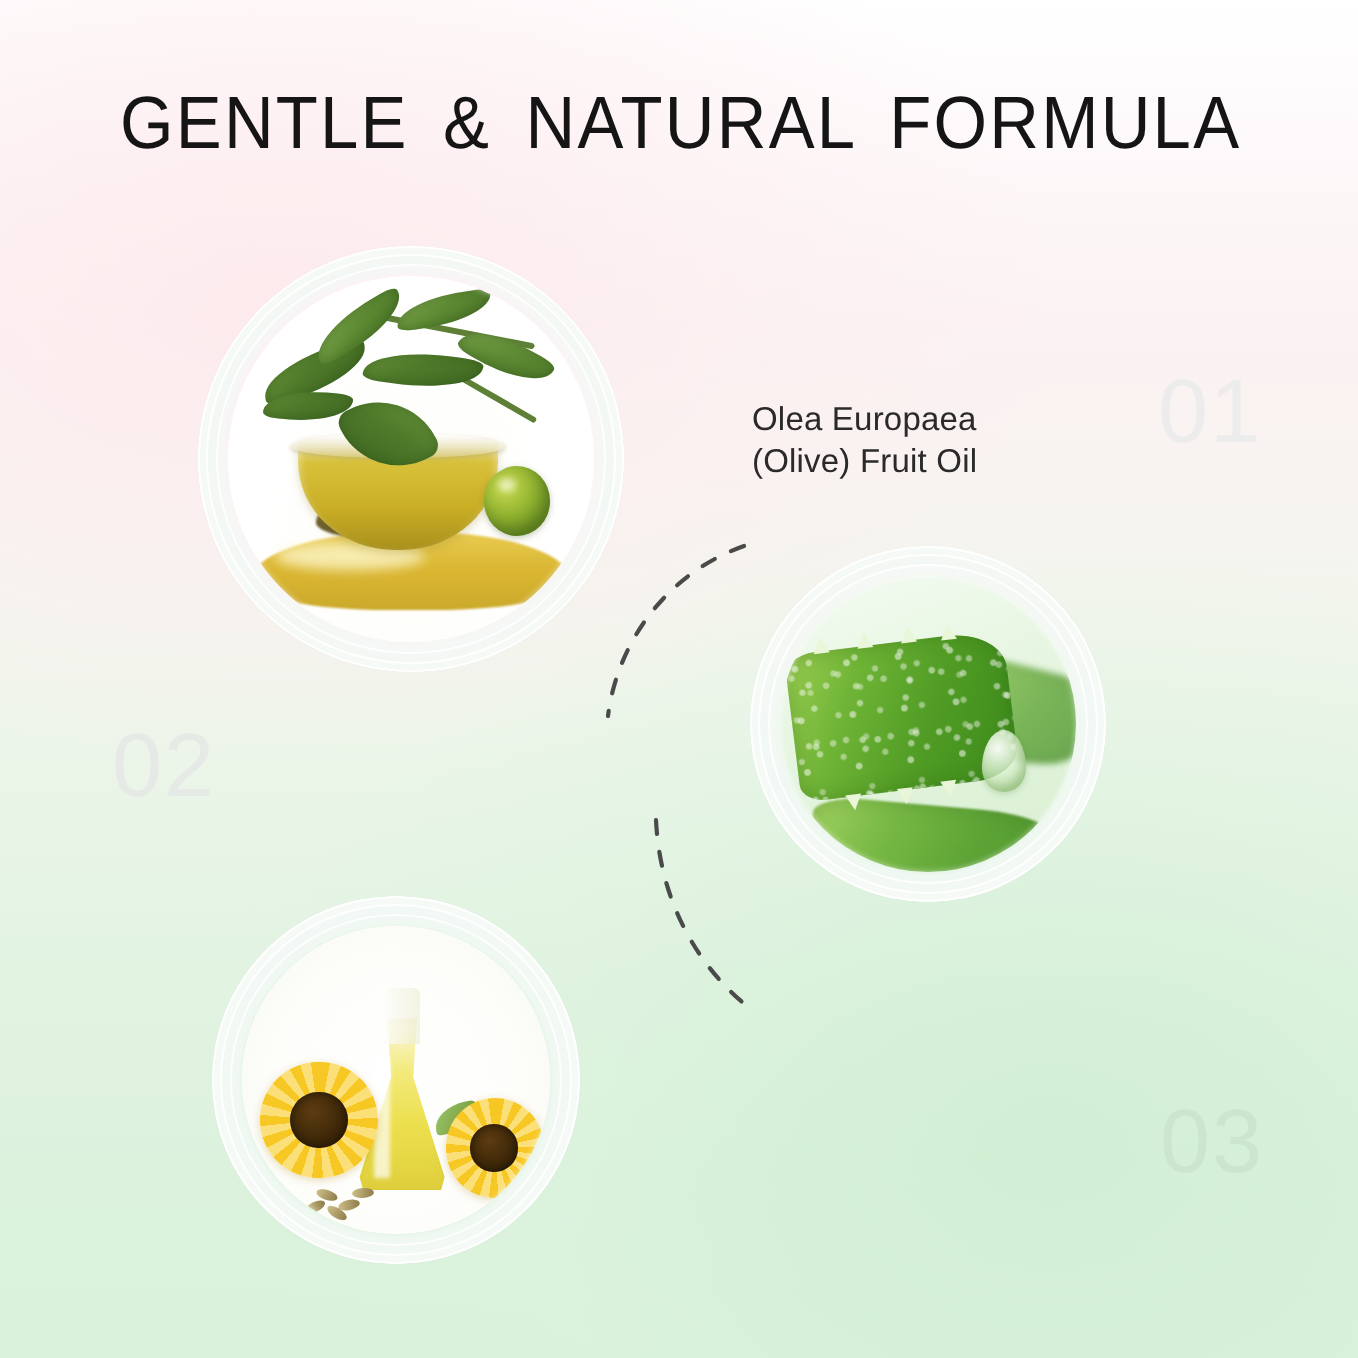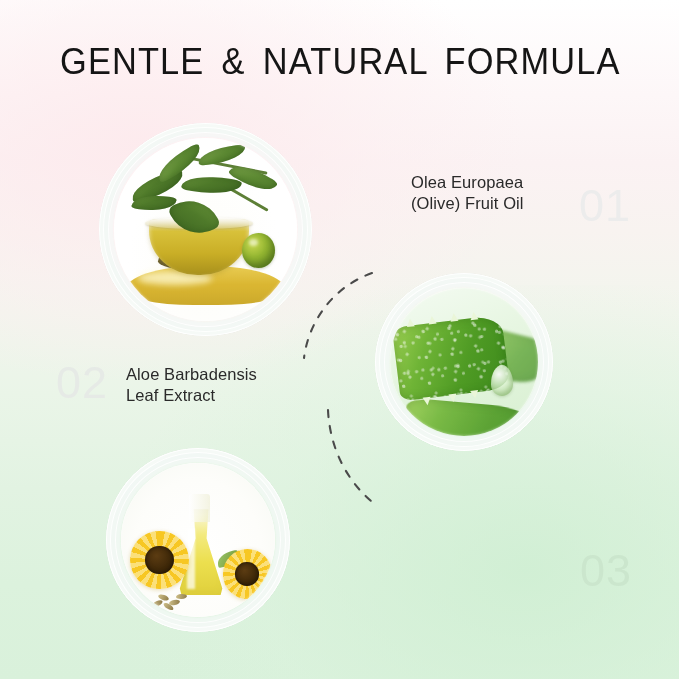--- a/index.html
+++ b/index.html
@@ -259,21 +259,21 @@
 
   
   .label {
     position: absolute;
     font-size: 16.5px;
     line-height: 21px;
     color: #2a2a2a;
     letter-spacing: 0.1px;
     white-space: pre-line;
   }
-  #label-1 { left: 376px; top: 172px; margin-left: 35px; }
+  #label-1 { left: 376px; top: 200px; }
   #label-2 { left: 126px; top: 364px; }
   #label-3 { left: 375px; top: 549px; }
 
   .badge {
     position: absolute;
     font-size: 45px;
     font-weight: 400;
     letter-spacing: 1px;
     line-height: 1;
     font-family: "Liberation Sans", sans-serif;
@@ -367,20 +367,18 @@
         <span class="seed" style="left:31%;bottom:8%;transform:rotate(-12deg);"></span>
         <span class="seed" style="left:27%;bottom:5%;transform:rotate(32deg);"></span>
         <span class="seed" style="left:36%;bottom:12%;transform:rotate(-4deg);"></span>
         <span class="seed" style="left:20%;bottom:7%;transform:rotate(-26deg);"></span>
       </div>
     </div>
   </div>
 
   <div class="label" id="label-1">Olea Europaea
 (Olive) Fruit Oil</div>
-  <div class="label" id="label-2">Aloe Barbadensis
-Leaf Extract</div>
 
   <div class="badge" id="badge-1">01</div>
   <div class="badge" id="badge-2">02</div>
   <div class="badge" id="badge-3">03</div>
 
 </div>
 
 </body></html>

